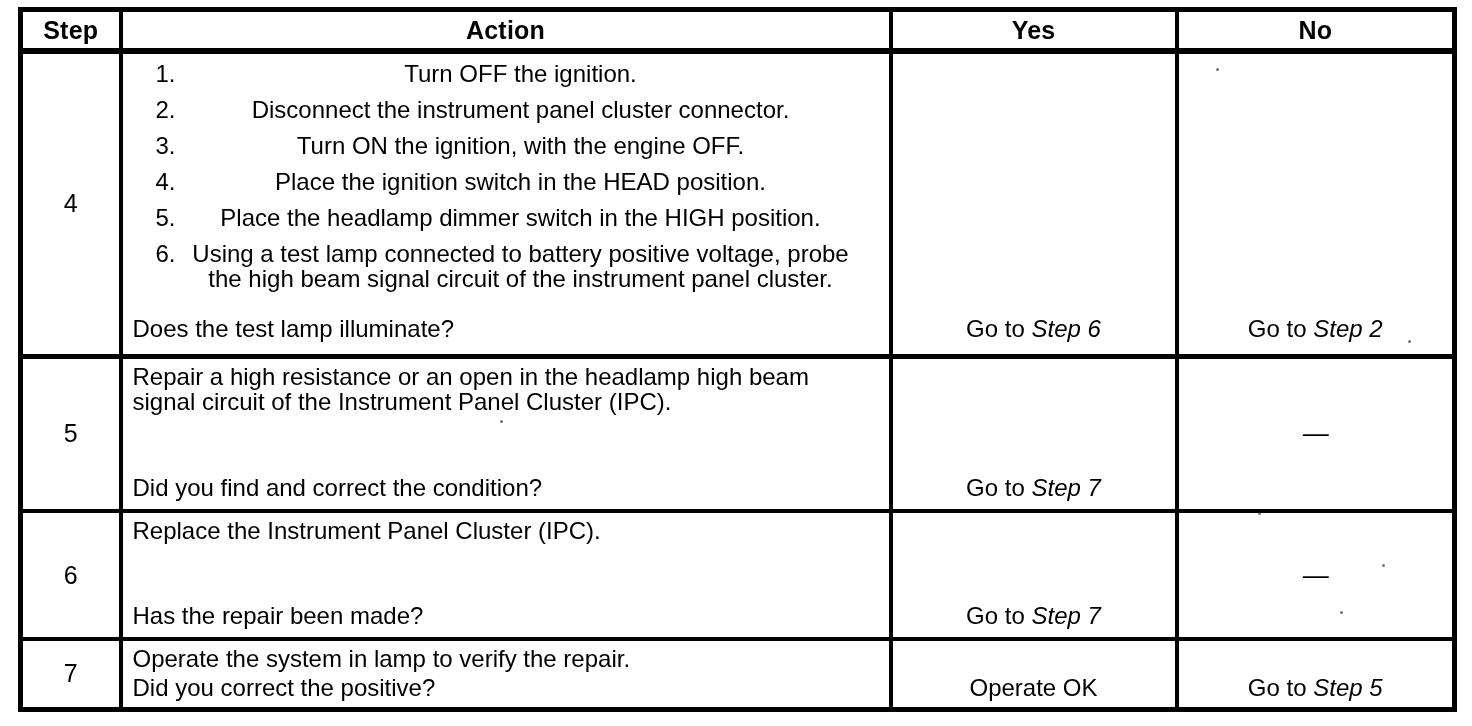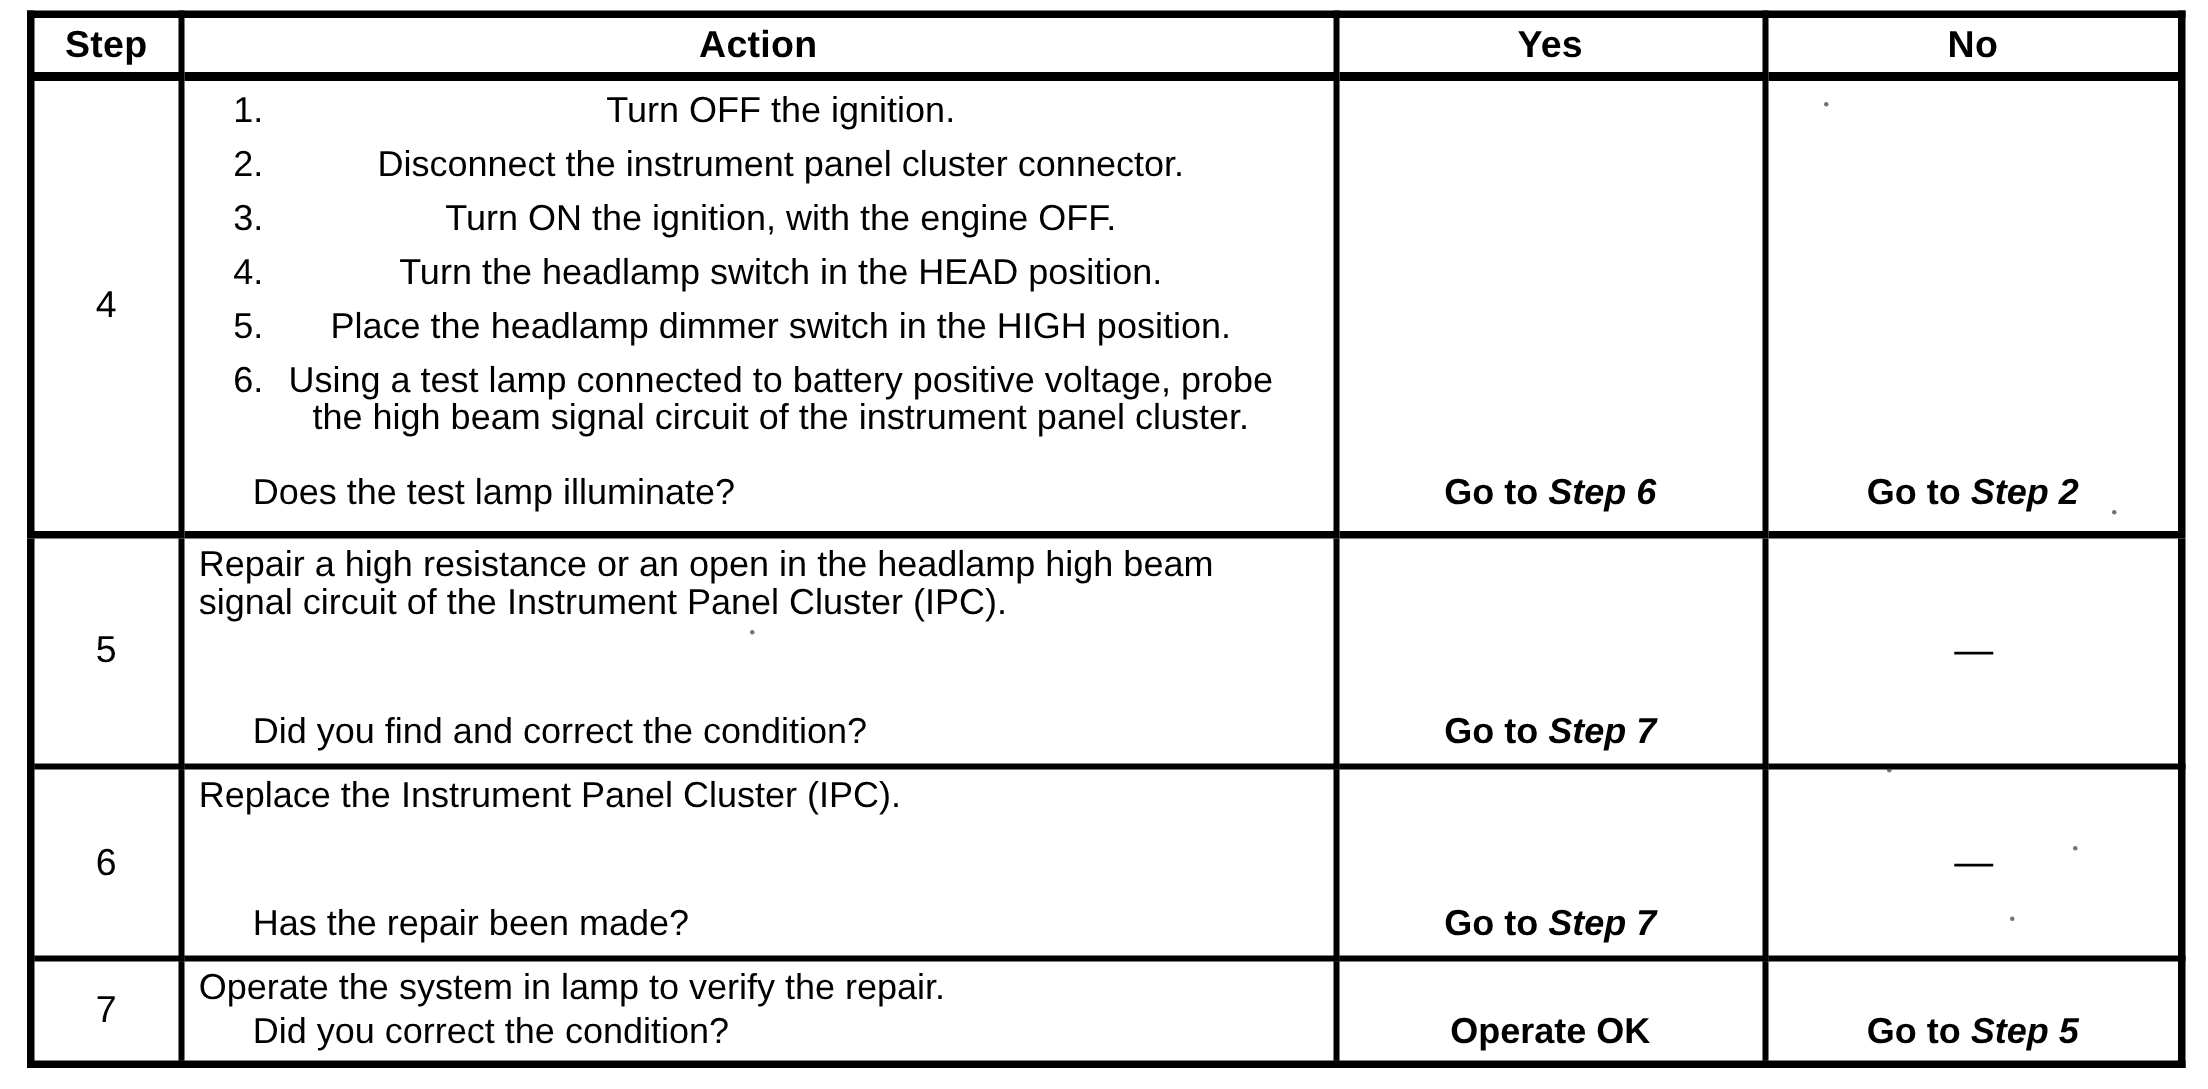--- a/index.html
+++ b/index.html
@@ -29,28 +29,28 @@
   td.step-cell { text-align:center; vertical-align:middle; font-size:25px; }
 
   td.action-cell { }
   .action-text { padding:5px 10px 0 10px; max-width:745px; }
   ol.action-list { margin:0; padding:7px 8px 0 33px; list-style:none;
                    counter-reset:item; max-width:700px;text-align:center; }
   ol.action-list li { position:relative; padding-left:30px; margin-bottom:11px;
                       counter-increment:item; }
   ol.action-list li::before { content:counter(item) "."; position:absolute;
                               left:0; top:0; }
-  .question { position:absolute; left:10px; white-space:nowrap;margin-left:36px; }
+  .question { position:absolute; left:10px; white-space:nowrap; }
   .r4 .question { bottom:13px; }
   .r5 .question { bottom:9px; }
   .r6 .question { bottom:9px; }
   .r7 .question { bottom:7px; }
 
   .goto { position:absolute; left:0; right:0; text-align:center;
-          white-space:nowrap;font-weight:bold; }
+          white-space:nowrap; }
   .r4 .goto { bottom:13px; }
   .r5 .goto { bottom:9px; }
   .r6 .goto { bottom:9px; }
   .r7 .goto { bottom:7px; }
   .goto-step { font-style:italic; }
 
   td.dash-cell { vertical-align:middle; text-align:center; }
   .dash { font-size:26px; letter-spacing:-1px; }
 
   .speck { position:absolute; background:#2a2a2a; border-radius:50%;
@@ -78,21 +78,21 @@
     </thead>
     <tbody>
 
       <tr class="r4">
         <td class="step-cell">4</td>
         <td class="action-cell">
           <ol class="action-list">
             <li>Turn OFF the ignition.</li>
             <li>Disconnect the instrument panel cluster connector.</li>
             <li>Turn ON the ignition, with the engine OFF.</li>
-            <li>Turn the headlamp switch in the HEAD position.</li>
+            <li>Place the ignition switch in the HEAD position.</li>
             <li>Place the headlamp dimmer switch in the HIGH position.</li>
             <li>Using a test lamp connected to battery positive voltage, probe the high beam signal circuit of the instrument panel cluster.</li>
           </ol>
           <div class="question">Does the test lamp illuminate?</div>
         </td>
         <td>
           <div class="goto">
             <span>Go to </span><span class="goto-step">Step 6</span>
           </div>
         </td>
@@ -132,21 +132,21 @@
         </td>
         <td class="dash-cell">
           <span class="dash">—</span>
         </td>
       </tr>
 
       <tr class="r7">
         <td class="step-cell">7</td>
         <td class="action-cell">
           <div class="action-text">Operate the system in lamp to verify the repair.</div>
-          <div class="question">Did you correct the condition?</div>
+          <div class="question">Did you correct the positive?</div>
         </td>
         <td>
           <div class="goto">Operate OK</div>
         </td>
         <td>
           <div class="goto">
             <span>Go to </span><span class="goto-step">Step 5</span>
           </div>
         </td>
       </tr>

